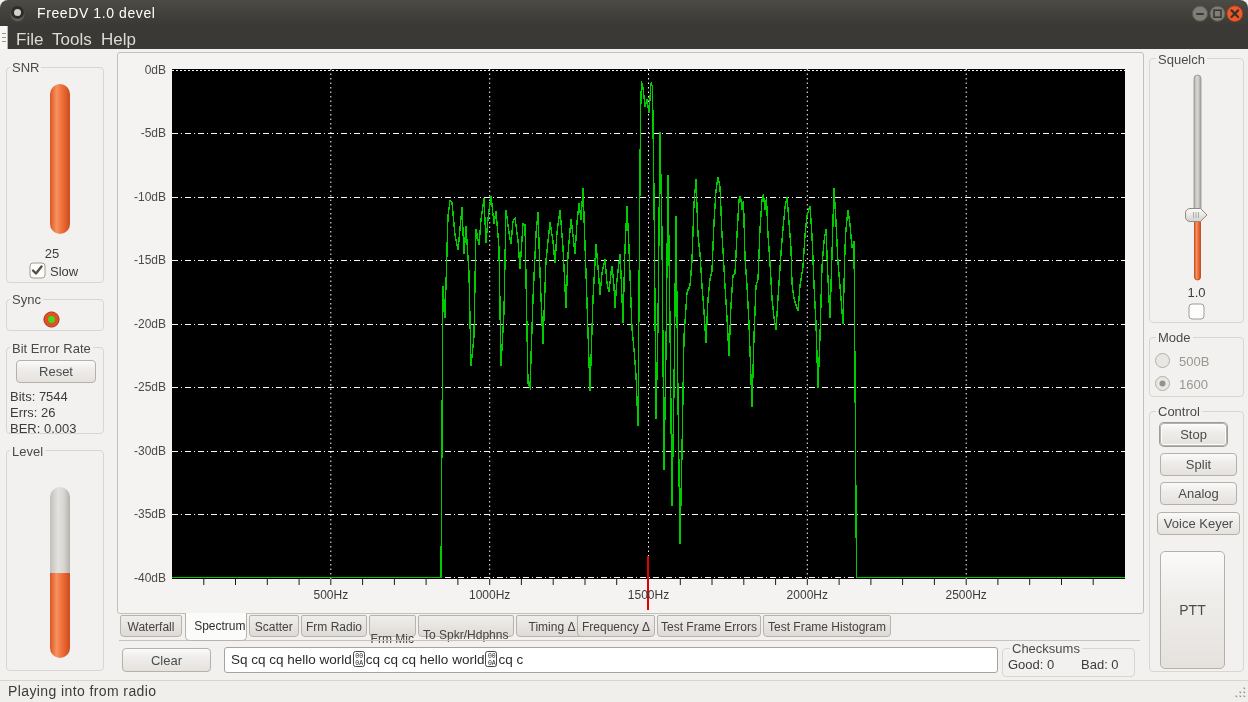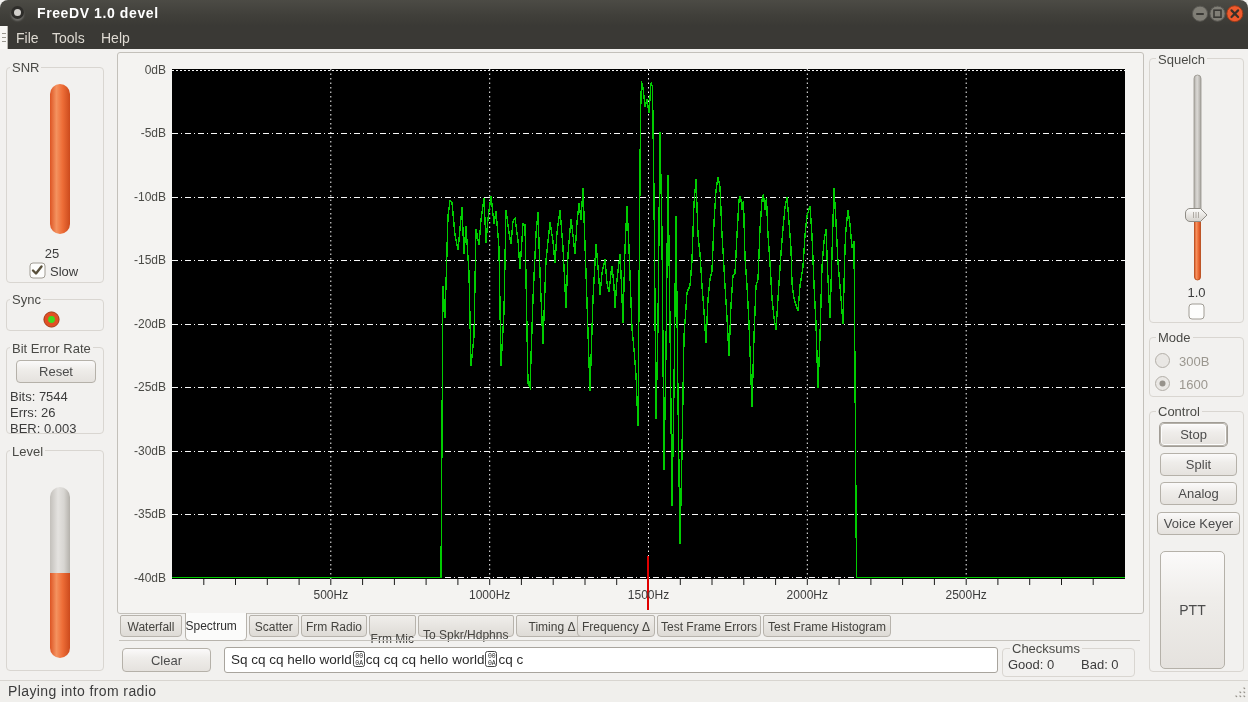--- a/index.html
+++ b/index.html
@@ -3,24 +3,24 @@
 * { margin:0; padding:0; box-sizing:border-box; }
 html,body { width:1248px; height:702px; overflow:hidden; }
 body { font-family:"Liberation Sans", sans-serif; background:#f2f1ef; position:relative; }
 .abs { position:absolute; }
 
 .titlebar { left:0; top:0; width:1248px; height:26px; border-radius:8px 8px 0 0;
   background:linear-gradient(#4c4b45,#403f3a 60%,#3a3935); }
 .title-ico { left:11px; top:6px; width:13px; height:13px; border-radius:50%;
   background:#2e2d2a; box-shadow:0 2px 2px rgba(255,255,255,0.25); }
 .title-ico:after { content:""; position:absolute; left:3px; top:3px; width:7px; height:7px; border-radius:50%; background:#d2d0cc; }
-.title-txt { left:37px; top:5px; color:#fff; font-size:14px; font-weight:bold; letter-spacing:0.6px; }
+.title-txt { left:37px; top:5px; color:#fff; font-size:14px; font-weight:normal; letter-spacing:0.6px; }
 
 .menubar { left:0; top:26px; width:1248px; height:23px; background:#3a3935; color:#dfdbd3; font-size:13px; }
-.mi { font-size:14px; color:#e3dfd7;text-align:center; }
+.mi { font-size:17px; color:#e3dfd7;text-align:center; }
 .grip { left:0; top:26px; width:8px; height:23px; background:#f7f6f4; border-right:1px solid #b9b6b0; }
 .grip i { position:absolute; left:2px; width:4px; height:1px; background:#9a978f; }
 .m-file { left:16px; top:30px; color:#dfdbd3; } .m-tools { left:52px; top:30px; color:#dfdbd3; } .m-help { left:101px; top:30px; color:#dfdbd3; }
 
 .statusbar { left:0; top:680px; width:1248px; height:22px; background:#f0efec; border-top:1px solid #d8d5d0; }
 .status-txt { left:8px; top:683px; font-size:14px; letter-spacing:0.4px; color:#3c3c3c; }
 
 
 .gbox { border:1px solid #d9d6d1; border-radius:4px; background:#f2f1ef; }
 .glabel { font-size:13px; color:#4a4a46; background:#f2f1ef; padding:0 2px; }
@@ -172,21 +172,21 @@
       <text x="213.8" y="547">500Hz</text>
       <text x="372.7" y="547">1000Hz</text>
       <text x="531.5" y="547">1500Hz</text>
       <text x="690.3" y="547">2000Hz</text>
       <text x="849.2" y="547">2500Hz</text>
     </g>
   </g>
 </svg>
 
 <div class="abs" style="left:120px;top:615px;width:62px;height:22px;background:linear-gradient(#f0eeeb,#dedbd6);border:1px solid #b7b3ac;border-radius:2px 2px 4px 4px;text-align:center;font-size:12px;color:#44433f;padding-top:4px">Waterfall</div>
-<div class="abs" style="left:184.5px;top:613px;width:62.0px;height:28px;background:#fbfbfa;border:1px solid #b7b3ac;border-top:0;border-radius:0 0 5px 5px;text-align:left;font-size:12px;color:#2f2f2f;padding-top:6px;z-index:3">Spectrum</div>
+<div class="abs" style="left:184.5px;top:613px;width:62.0px;height:28px;background:#fbfbfa;border:1px solid #b7b3ac;border-top:0;border-radius:0 0 5px 5px;text-align:right;font-size:12px;color:#2f2f2f;padding-top:6px;z-index:3">Spectrum</div>
 <div class="abs" style="left:248.5px;top:615px;width:50.5px;height:22px;background:linear-gradient(#f0eeeb,#dedbd6);border:1px solid #b7b3ac;border-radius:2px 2px 4px 4px;text-align:center;font-size:12px;color:#44433f;padding-top:4px">Scatter</div>
 <div class="abs" style="left:301px;top:615px;width:66px;height:22px;background:linear-gradient(#f0eeeb,#dedbd6);border:1px solid #b7b3ac;border-radius:2px 2px 4px 4px;text-align:center;font-size:12px;color:#44433f;padding-top:4px">Frm Radio</div>
 <div class="abs" style="left:369px;top:615px;width:46.5px;height:22px;background:linear-gradient(#f0eeeb,#dedbd6);border:1px solid #b7b3ac;border-radius:2px 2px 4px 4px;text-align:center;font-size:12px;color:#44433f;padding-top:16px">Frm Mic</div>
 <div class="abs" style="left:417.5px;top:615px;width:96.5px;height:22px;background:linear-gradient(#f0eeeb,#dedbd6);border:1px solid #b7b3ac;border-radius:2px 2px 4px 4px;text-align:center;font-size:12px;color:#44433f;padding-top:12px">To Spkr/Hdphns</div>
 <div class="abs" style="left:516px;top:615px;width:72px;height:22px;background:linear-gradient(#f0eeeb,#dedbd6);border:1px solid #b7b3ac;border-radius:2px 2px 4px 4px;text-align:center;font-size:12px;color:#44433f;padding-top:4px">Timing Δ</div>
 <div class="abs" style="left:577px;top:615px;width:78px;height:22px;background:linear-gradient(#f0eeeb,#dedbd6);border:1px solid #b7b3ac;border-radius:2px 2px 4px 4px;text-align:center;font-size:12px;color:#44433f;padding-top:4px">Frequency Δ</div>
 <div class="abs" style="left:657px;top:615px;width:104px;height:22px;background:linear-gradient(#f0eeeb,#dedbd6);border:1px solid #b7b3ac;border-radius:2px 2px 4px 4px;text-align:center;font-size:12px;color:#44433f;padding-top:4px">Test Frame Errors</div>
 <div class="abs" style="left:763px;top:615px;width:128px;height:22px;background:linear-gradient(#f0eeeb,#dedbd6);border:1px solid #b7b3ac;border-radius:2px 2px 4px 4px;text-align:center;font-size:12px;color:#44433f;padding-top:4px">Test Frame Histogram</div>
 <div class="abs" style="left:119px;top:640px;width:1021px;height:1px;background:#c6c3bd"></div>
 
@@ -225,21 +225,21 @@
 <div class="abs" style="left:1149px;top:285px;width:95px;text-align:center;font-size:13px;color:#3c3c3c">1.0</div>
 <svg class="abs" style="left:1188px;top:303px" width="17" height="17">
   <rect x="1" y="1" width="15" height="15" rx="3" fill="#fdfdfc" stroke="#a09c94" stroke-width="1"></rect>
 </svg>
 
 <div class="abs gbox" style="left:1149px;top:337px;width:95px;height:60px"></div>
 <div class="abs glabel" style="left:1156px;top:330px">Mode</div>
 <svg class="abs" style="left:1154px;top:352px" width="17" height="17">
   <circle cx="8.5" cy="8.5" r="7" fill="#e9e7e4" stroke="#b3afa8" stroke-width="1"></circle>
 </svg>
-<div class="abs" style="left:1179px;top:354px;font-size:13px;color:#9b978f">300B</div>
+<div class="abs" style="left:1179px;top:354px;font-size:13px;color:#9b978f">500B</div>
 <svg class="abs" style="left:1154px;top:375px" width="17" height="17">
   <circle cx="8.5" cy="8.5" r="7" fill="#e9e7e4" stroke="#b3afa8" stroke-width="1"></circle>
   <circle cx="8.5" cy="8.5" r="3" fill="#96928b"></circle>
 </svg>
 <div class="abs" style="left:1179px;top:377px;font-size:13px;color:#9b978f">1600</div>
 
 <div class="abs gbox" style="left:1149px;top:411px;width:95px;height:261px"></div>
 <div class="abs glabel" style="left:1156px;top:404px">Control</div>
 <div class="abs btn" style="left:1160px;top:423px;width:67px;height:23px;box-shadow:0 0 0 1px #a19d96, inset 0 0 0 1px #fdfdfd">Stop</div>
 <div class="abs btn" style="left:1160px;top:453px;width:77px;height:23px">Split</div>

